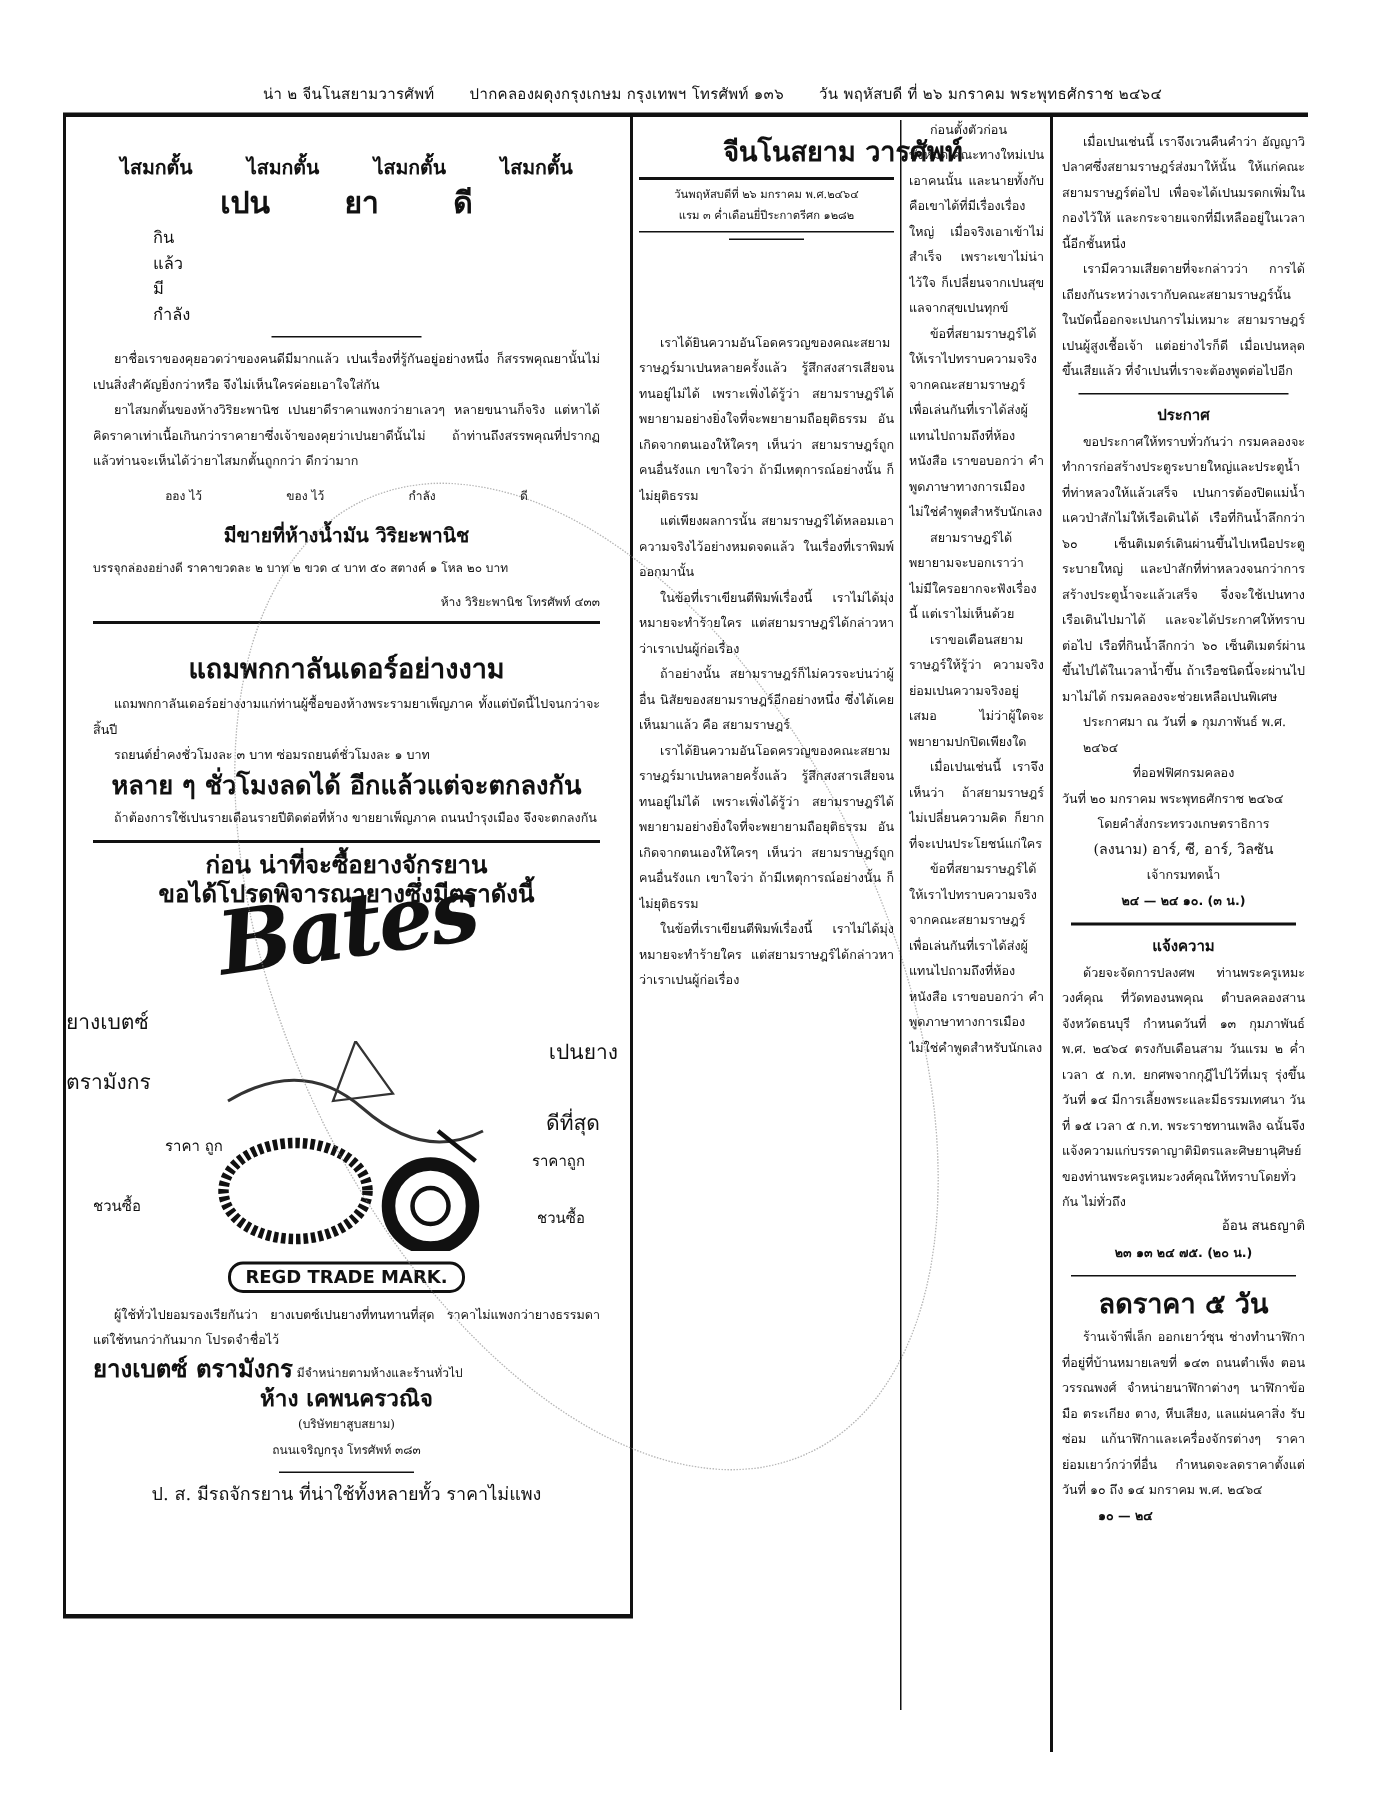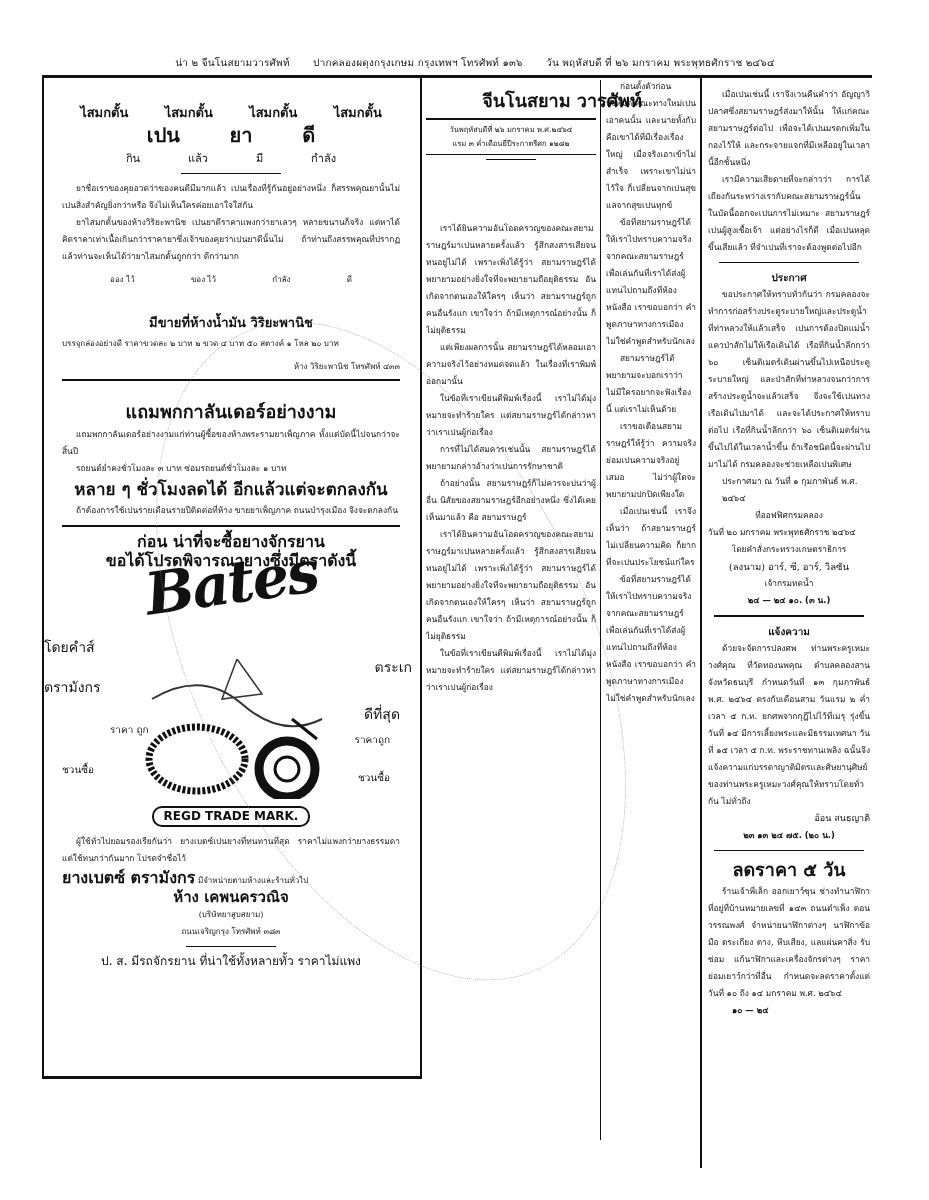--- a/index.html
+++ b/index.html
@@ -46,56 +46,56 @@
     <span>ไสมกตั้น</span>
     <span>ไสมกตั้น</span>
     <span>ไสมกตั้น</span>
     <span>ไสมกตั้น</span>
   </div>
   <div class="four hd" style="font-size:20px; margin:6px 60px 0;">
     <span>เปน</span>
     <span>ยา</span>
     <span>ดี</span>
   </div>
-  <div class="four" style="font-size:11px; margin:6px 40px 0;">
+  <div class="four" style="font-size:11px; margin:6px 40px 0;flex-direction:column;">
     <span>กิน</span>
     <span>แล้ว</span>
     <span>มี</span>
     <span>กำลัง</span>
   </div>
   <div class="hr" style="width:100px;"></div>
   <p>ยาชื่อเราของคุยอวดว่าของคนดีมีมากแล้ว เปนเรื่องที่รู้กันอยู่อย่างหนึ่ง ก็สรรพคุณยานั้นไม่เปนสิ่งสำคัญยิ่งกว่าหรือ จึงไม่เห็นใครค่อยเอาใจใส่กัน</p>
   <p>ยาไสมกตั้นของห้างวิริยะพานิช เปนยาดีราคาแพงกว่ายาเลวๆ หลายขนานก็จริง แต่หาได้คิดราคาเท่าเนื้อเกินกว่าราคายาซึ่งเจ้าของคุยว่าเปนยาดีนั้นไม่ ถ้าท่านถึงสรรพคุณที่ปรากฏแล้วท่านจะเห็นได้ว่ายาไสมกตั้นถูกกว่า ดีกว่ามาก</p>
   <div class="four" style="font-size:8px; margin:6px 20px 0;">
     <span>ออง ไว้</span>
     <span>ของ ไว้</span>
     <span>กำลัง</span>
     <span>ดี</span>
   </div>
-  <div class="center hd" style="font-size:13px; margin-top:26px;">มีขายที่ห้างน้ำมัน วิริยะพานิช</div>
+  <div class="center hd" style="font-size:13px; margin-top:10px;">มีขายที่ห้างน้ำมัน วิริยะพานิช</div>
   <div style="font-size:8px; margin-top:4px;">บรรจุกล่องอย่างดี ราคาขวดละ ๒ บาท ๒ ขวด ๔ บาท ๕๐ สตางค์ ๑ โหล ๒๐ บาท</div>
   <div style="text-align:right; font-size:8px; margin-top:6px;">ห้าง วิริยะพานิช โทรศัพท์ ๔๓๓</div>
   <div class="hr" style="width:100%; height:2px; margin-top:4px;"></div>
 
   <div class="center ad-title" style="font-size:18px; margin-top:22px;">แถมพกกาลันเดอร์อย่างงาม</div>
   <p style="margin-top:6px;">แถมพกกาลันเดอร์อย่างงามแก่ท่านผู้ซื้อของห้างพระรามยาเพ็ญภาค ทั้งแต่บัดนี้ไปจนกว่าจะสิ้นปี</p>
   <p>รถยนต์ย่ำคงชั่วโมงละ ๓ บาท ซ่อมรถยนต์ชั่วโมงละ ๑ บาท</p>
   <div class="center ad-title" style="font-size:17px; margin-top:4px;">หลาย ๆ ชั่วโมงลดได้ อีกแล้วแต่จะตกลงกัน</div>
   <p style="margin-top:4px;">ถ้าต้องการใช้เปนรายเดือนรายปีติดต่อที่ห้าง ขายยาเพ็ญภาค ถนนบำรุงเมือง จึงจะตกลงกัน</p>
   <div class="hr" style="width:100%; height:2px;"></div>
 
   <div class="center ad-title" style="font-size:16px; ">ก่อน น่าที่จะซื้อยางจักรยาน</div>
   <div class="center ad-title" style="font-size:16px; margin-top:2px;">ขอได้โปรดพิจารณายางซึ่งมีตราดังนี้</div>
   <div style="position:relative; height:250px;">
     <div class="center" style="padding-top:6px;"><span class="bates">Bates</span></div>
-    <div class="side-l" style="left:-18px; top:70px;">โดยคำส์</div>
+    <div class="side-l" style="left:-18px; top:70px;">ยางเบตซ์</div>
     <div class="side-l" style="left:-18px; top:110px;">ตรามังกร</div>
     <div class="side-l" style="left:0; top:152px; font-size:10px;margin-left:48px;">ราคา ถูก</div>
     <div class="side-l" style="left:0; top:192px; font-size:10px;">ชวนซื้อ</div>
-    <div class="side-r" style="right:-12px; top:90px;">ตระเก</div>
+    <div class="side-r" style="right:-12px; top:90px;">เปนยาง</div>
     <div class="side-r" style="right:0; top:137px;">ดีที่สุด</div>
     <div class="side-r" style="right:10px; top:162px; font-size:10px;">ราคาถูก</div>
     <div class="side-r" style="right:10px; top:200px; font-size:10px;">ชวนซื้อ</div>
 
     <svg style="position:absolute; left:80px; top:90px;" width="200" height="140" viewBox="0 0 200 140">
       <ellipse cx="55" cy="100" rx="48" ry="32" fill="none" stroke="#111" stroke-width="7" stroke-dasharray="3 2"></ellipse>
       <circle cx="145" cy="110" r="28" fill="none" stroke="#111" stroke-width="9"></circle>
       <circle cx="145" cy="110" r="12" fill="none" stroke="#111" stroke-width="3"></circle>
       <path d="M10 40 Q60 10 100 45 T180 60" fill="none" stroke="#333" stroke-width="2"></path>
       <path d="M95 0 L120 35 L80 40 Z" fill="none" stroke="#333" stroke-width="1.5"></path>
@@ -119,21 +119,20 @@
   <div style="height:2px; background:#111; width:170px; margin:3px 0;"></div>
   <div style="font-size:7.5px; width:170px; text-align:center; line-height:14px;">วันพฤหัสบดีที่ ๒๖ มกราคม พ.ศ.๒๔๖๔</div>
   <div style="font-size:7.5px; width:170px; text-align:center; line-height:14px;">แรม ๓ ค่ำเดือนยี่ปีระกาตรีศก ๑๒๘๒</div>
   <div style="height:1px; background:#111; width:170px; margin:3px 0;"></div>
   <div style="height:1px; background:#111; width:50px; margin:4px 60px;"></div>
 </div>
 <div class="col c2" style="top:220px; height:920px;">
   <p>เราได้ยินความอันโอดครวญของคณะสยามราษฎร์มาเปนหลายครั้งแล้ว รู้สึกสงสารเสียจนทนอยู่ไม่ได้ เพราะเพิ่งได้รู้ว่า สยามราษฎร์ได้พยายามอย่างยิ่งใจที่จะพยายามถือยุติธรรม อันเกิดจากตนเองให้ใครๆ เห็นว่า สยามราษฎร์ถูกคนอื่นรังแก เขาใจว่า ถ้ามีเหตุการณ์อย่างนั้น ก็ไม่ยุติธรรม</p>
   <p>แต่เพียงผลการนั้น สยามราษฎร์ได้หลอมเอาความจริงไว้อย่างหมดจดแล้ว ในเรื่องที่เราพิมพ์ออกมานั้น</p>
   <p>ในข้อที่เราเขียนตีพิมพ์เรื่องนี้ เราไม่ได้มุ่งหมายจะทำร้ายใคร แต่สยามราษฎร์ได้กล่าวหาว่าเราเปนผู้ก่อเรื่อง</p>
-  <p>การที่ไม่ได้สมควรเช่นนั้น สยามราษฎร์ได้พยายามกล่าวอ้างว่าเปนการรักษาชาติ</p>
   <p>ถ้าอย่างนั้น สยามราษฎร์ก็ไม่ควรจะบ่นว่าผู้อื่น นิสัยของสยามราษฎร์อีกอย่างหนึ่ง ซึ่งได้เคยเห็นมาแล้ว คือ สยามราษฎร์</p>
   <p>เราได้ยินความอันโอดครวญของคณะสยามราษฎร์มาเปนหลายครั้งแล้ว รู้สึกสงสารเสียจนทนอยู่ไม่ได้ เพราะเพิ่งได้รู้ว่า สยามราษฎร์ได้พยายามอย่างยิ่งใจที่จะพยายามถือยุติธรรม อันเกิดจากตนเองให้ใครๆ เห็นว่า สยามราษฎร์ถูกคนอื่นรังแก เขาใจว่า ถ้ามีเหตุการณ์อย่างนั้น ก็ไม่ยุติธรรม</p>
   <p>ในข้อที่เราเขียนตีพิมพ์เรื่องนี้ เราไม่ได้มุ่งหมายจะทำร้ายใคร แต่สยามราษฎร์ได้กล่าวหาว่าเราเปนผู้ก่อเรื่อง</p>
 </div>
 <div class="vline" style="left:600px; top:80px; width:1px; height:1060px;"></div>
 <div class="col" style="left:606px; top:78px; width:90px; height:1054px;">
   <p>ก่อนตั้งตัวก่อนทั้งหมด คณะทางใหม่เปนเอาคนนั้น และนายทั้งกับคือเขาได้ที่มีเรื่องเรื่องใหญ่ เมื่อจริงเอาเข้าไม่สำเร็จ เพราะเขาไม่น่าไว้ใจ ก็เปลี่ยนจากเปนสุข แลจากสุขเปนทุกข์</p>
   <p>ข้อที่สยามราษฎร์ได้ให้เราไปทราบความจริงจากคณะสยามราษฎร์ เพื่อเล่นกันที่เราได้ส่งผู้แทนไปถามถึงที่ห้องหนังสือ เราขอบอกว่า คำพูดภาษาทางการเมือง ไม่ใช่คำพูดสำหรับนักเลง</p>
   <p>สยามราษฎร์ได้พยายามจะบอกเราว่า ไม่มีใครอยากจะฟังเรื่องนี้ แต่เราไม่เห็นด้วย</p>
   <p>เราขอเตือนสยามราษฎร์ให้รู้ว่า ความจริงย่อมเปนความจริงอยู่เสมอ ไม่ว่าผู้ใดจะพยายามปกปิดเพียงใด</p>

